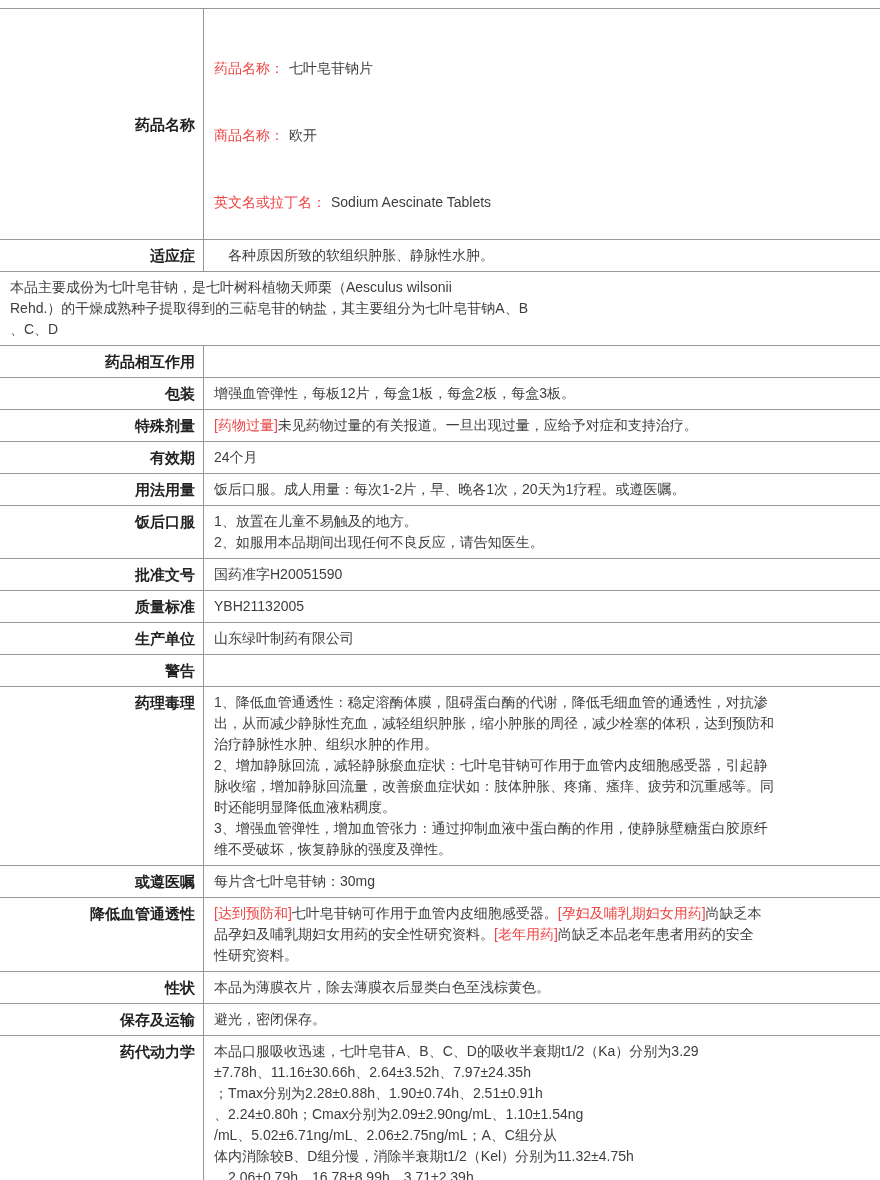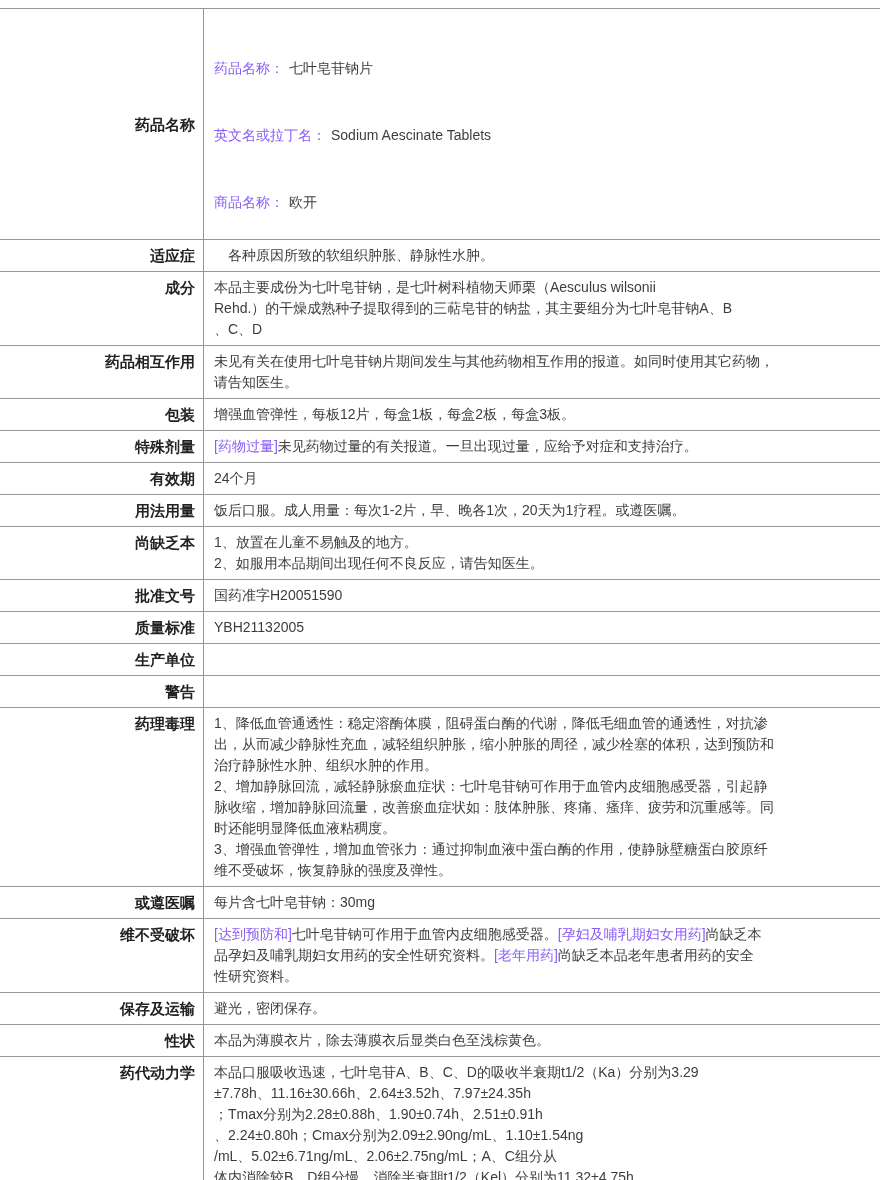--- a/index.html
+++ b/index.html
@@ -39,21 +39,21 @@
   .cell-content {
     flex: 1;
     box-sizing: border-box;
     padding: 5px 10px 5px 10px;
     font-size: 14px;
     line-height: 21px;
     color: #3d3d3d;
     white-space: pre-line;
   }
   .muted {
-    color: #8b5cf6;
+    color: #ef4444;
   }
   
   .row-first .cell-label {
     display: flex;
     align-items: center;
     justify-content: flex-end;
   }
   .row-first .cell-content {
     padding-top: 4px;
     padding-bottom: 4px;
@@ -71,44 +71,41 @@
 
 <div class="drug-table">
 
   <div class="row row-first">
     <div class="cell-label">药品名称</div>
     <div class="cell-content">
       <div class="nameline">
         <span class="muted">药品名称：</span><span>七叶皂苷钠片</span>
       </div>
       <div class="nameline">
-        <span class="muted">英文名或拉丁名：</span><span>Sodium Aescinate Tablets</span>
+        <span class="muted">商品名称：</span><span>欧开</span>
       </div>
       <div class="nameline">
-        <span class="muted">商品名称：</span><span>欧开</span>
+        <span class="muted">英文名或拉丁名：</span><span>Sodium Aescinate Tablets</span>
       </div>
     </div>
   </div>
 
   <div class="row">
     <div class="cell-label">适应症</div>
     <div class="cell-content">　各种原因所致的软组织肿胀、静脉性水肿。</div>
   </div>
 
   <div class="row">
-    <div class="cell-label">成分</div>
     <div class="cell-content">本品主要成份为七叶皂苷钠，是七叶树科植物天师栗（Aesculus wilsonii
 Rehd.）的干燥成熟种子提取得到的三萜皂苷的钠盐，其主要组分为七叶皂苷钠A、B
 、C、D</div>
   </div>
 
   <div class="row">
     <div class="cell-label">药品相互作用</div>
-    <div class="cell-content">未见有关在使用七叶皂苷钠片期间发生与其他药物相互作用的报道。如同时使用其它药物，
-请告知医生。</div>
   </div>
 
   <div class="row">
     <div class="cell-label">包装</div>
     <div class="cell-content">增强血管弹性，每板12片，每盒1板，每盒2板，每盒3板。</div>
   </div>
 
   <div class="row">
     <div class="cell-label">特殊剂量</div>
     <div class="cell-content"><span class="muted">[药物过量]</span><span>未见药物过量的有关报道。一旦出现过量，应给予对症和支持治疗。</span></div>
@@ -118,37 +115,38 @@
     <div class="cell-label">有效期</div>
     <div class="cell-content">24个月</div>
   </div>
 
   <div class="row">
     <div class="cell-label">用法用量</div>
     <div class="cell-content">饭后口服。成人用量：每次1-2片，早、晚各1次，20天为1疗程。或遵医嘱。</div>
   </div>
 
   <div class="row">
-    <div class="cell-label">尚缺乏本</div>
+    <div class="cell-label">饭后口服</div>
     <div class="cell-content">1、放置在儿童不易触及的地方。
 2、如服用本品期间出现任何不良反应，请告知医生。</div>
   </div>
 
   <div class="row">
     <div class="cell-label">批准文号</div>
     <div class="cell-content">国药准字H20051590</div>
   </div>
 
   <div class="row">
     <div class="cell-label">质量标准</div>
     <div class="cell-content">YBH21132005</div>
   </div>
 
   <div class="row">
     <div class="cell-label">生产单位</div>
+    <div class="cell-content">山东绿叶制药有限公司</div>
   </div>
 
   <div class="row">
     <div class="cell-label">警告</div>
     <div class="cell-content"></div>
   </div>
 
   <div class="row">
     <div class="cell-label">药理毒理</div>
     <div class="cell-content">1、降低血管通透性：稳定溶酶体膜，阻碍蛋白酶的代谢，降低毛细血管的通透性，对抗渗
@@ -160,34 +158,34 @@
 3、增强血管弹性，增加血管张力：通过抑制血液中蛋白酶的作用，使静脉壁糖蛋白胶原纤
 维不受破坏，恢复静脉的强度及弹性。</div>
   </div>
 
   <div class="row">
     <div class="cell-label">或遵医嘱</div>
     <div class="cell-content">每片含七叶皂苷钠：30mg</div>
   </div>
 
   <div class="row">
-    <div class="cell-label">维不受破坏</div>
+    <div class="cell-label">降低血管通透性</div>
     <div class="cell-content"><span class="muted">[达到预防和]</span><span>七叶皂苷钠可作用于血管内皮细胞感受器。</span><span class="muted">[孕妇及哺乳期妇女用药]</span><span>尚缺乏本
 品孕妇及哺乳期妇女用药的安全性研究资料。</span><span class="muted">[老年用药]</span><span>尚缺乏本品老年患者用药的安全
 性研究资料。</span></div>
   </div>
 
   <div class="row">
-    <div class="cell-label">保存及运输</div>
-    <div class="cell-content">避光，密闭保存。</div>
+    <div class="cell-label">性状</div>
+    <div class="cell-content">本品为薄膜衣片，除去薄膜衣后显类白色至浅棕黄色。</div>
   </div>
 
   <div class="row">
-    <div class="cell-label">性状</div>
-    <div class="cell-content">本品为薄膜衣片，除去薄膜衣后显类白色至浅棕黄色。</div>
+    <div class="cell-label">保存及运输</div>
+    <div class="cell-content">避光，密闭保存。</div>
   </div>
 
   <div class="row">
     <div class="cell-label">药代动力学</div>
     <div class="cell-content">本品口服吸收迅速，七叶皂苷A、B、C、D的吸收半衰期t1/2（Ka）分别为3.29
 ±7.78h、11.16±30.66h、2.64±3.52h、7.97±24.35h
 ；Tmax分别为2.28±0.88h、1.90±0.74h、2.51±0.91h
 、2.24±0.80h；Cmax分别为2.09±2.90ng/mL、1.10±1.54ng
 /mL、5.02±6.71ng/mL、2.06±2.75ng/mL；A、C组分从
 体内消除较B、D组分慢，消除半衰期t1/2（Kel）分别为11.32±4.75h

